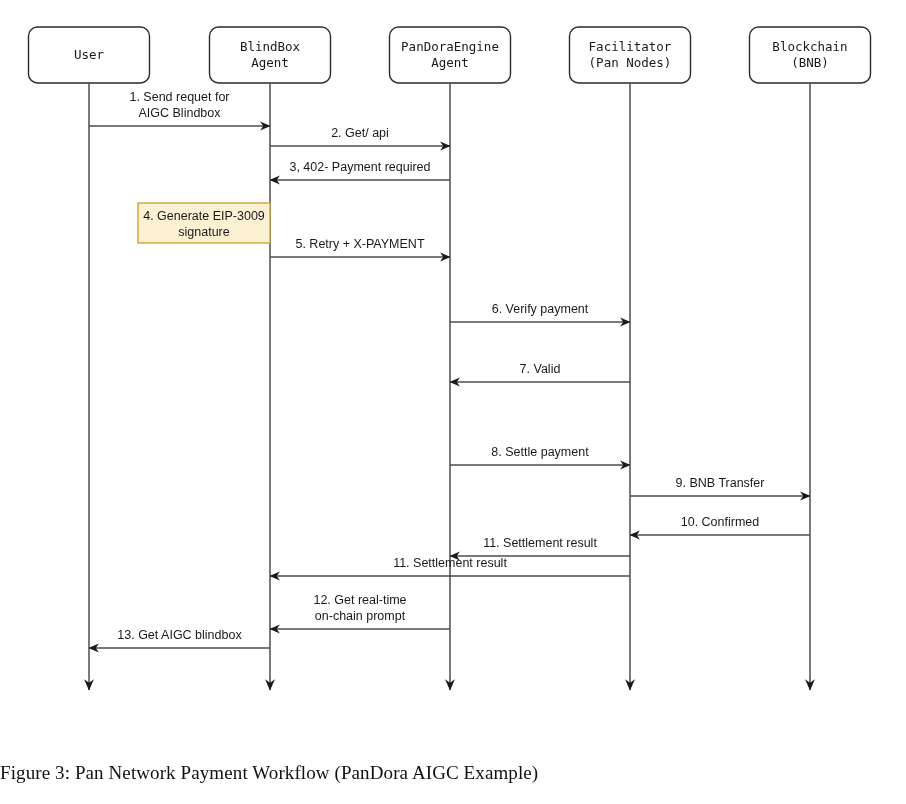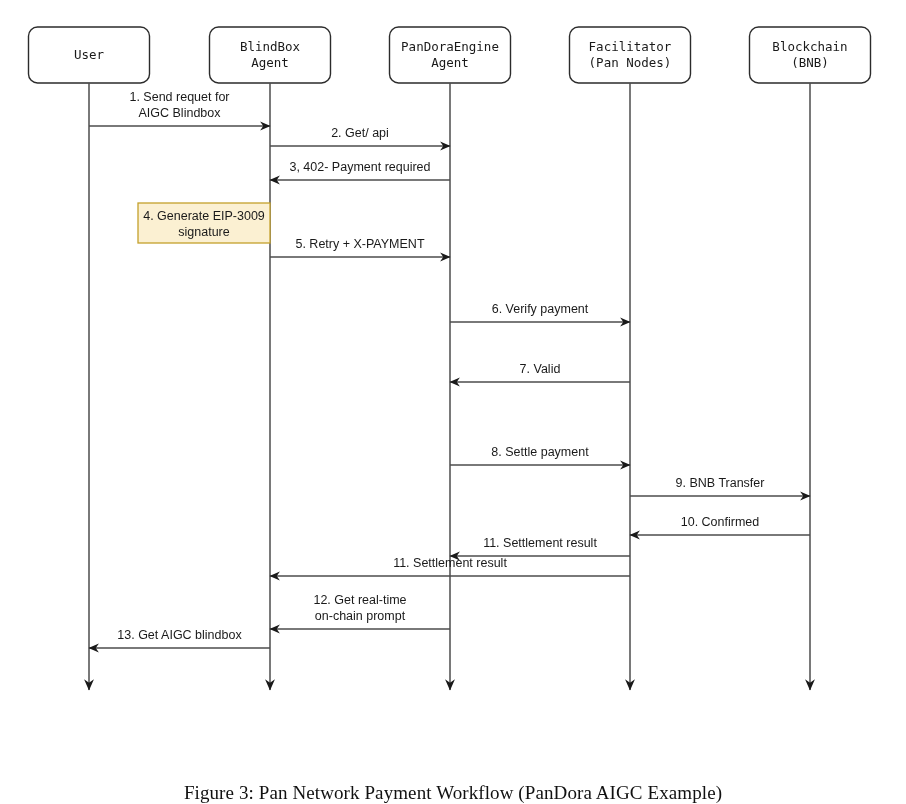--- a/index.html
+++ b/index.html
@@ -64,26 +64,25 @@
     font-family: "Liberation Sans", sans-serif;
     font-size: 12.5px;
     fill: #1a1a1a;
     text-anchor: middle;
   }
   #figure-caption {
     position: absolute;
     left: 0;
     top: 762px;
     width: 906px;
-    text-align: center;
+    text-align: left;
     font-family: "Liberation Serif", serif;
     font-size: 19px;
     color: #111111;
     letter-spacing: 0.1px;
-    margin-top: 20px;
   }
 </style>
 </head>
 <body>
 
 <div id="figure-root">
 
   <svg id="diagram-svg" viewBox="0 0 906 730" preserveAspectRatio="xMidYMin meet">
     <defs>
       <marker id="arrow-open" viewBox="0 0 10 10" refX="9.5" refY="5" markerWidth="8" markerHeight="8" orient="auto-start-reverse">

